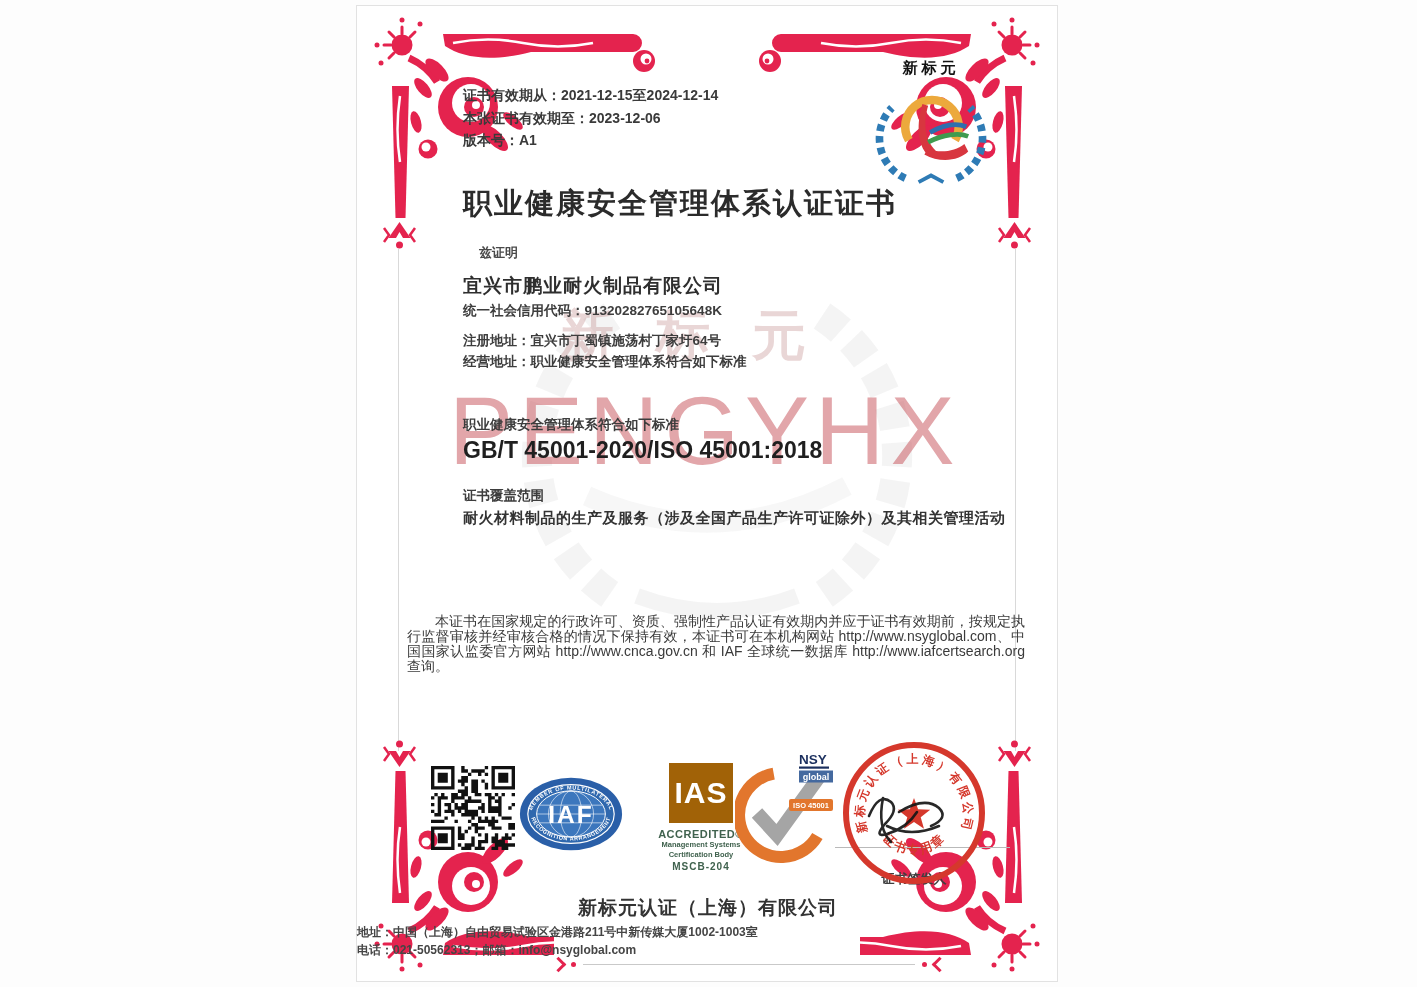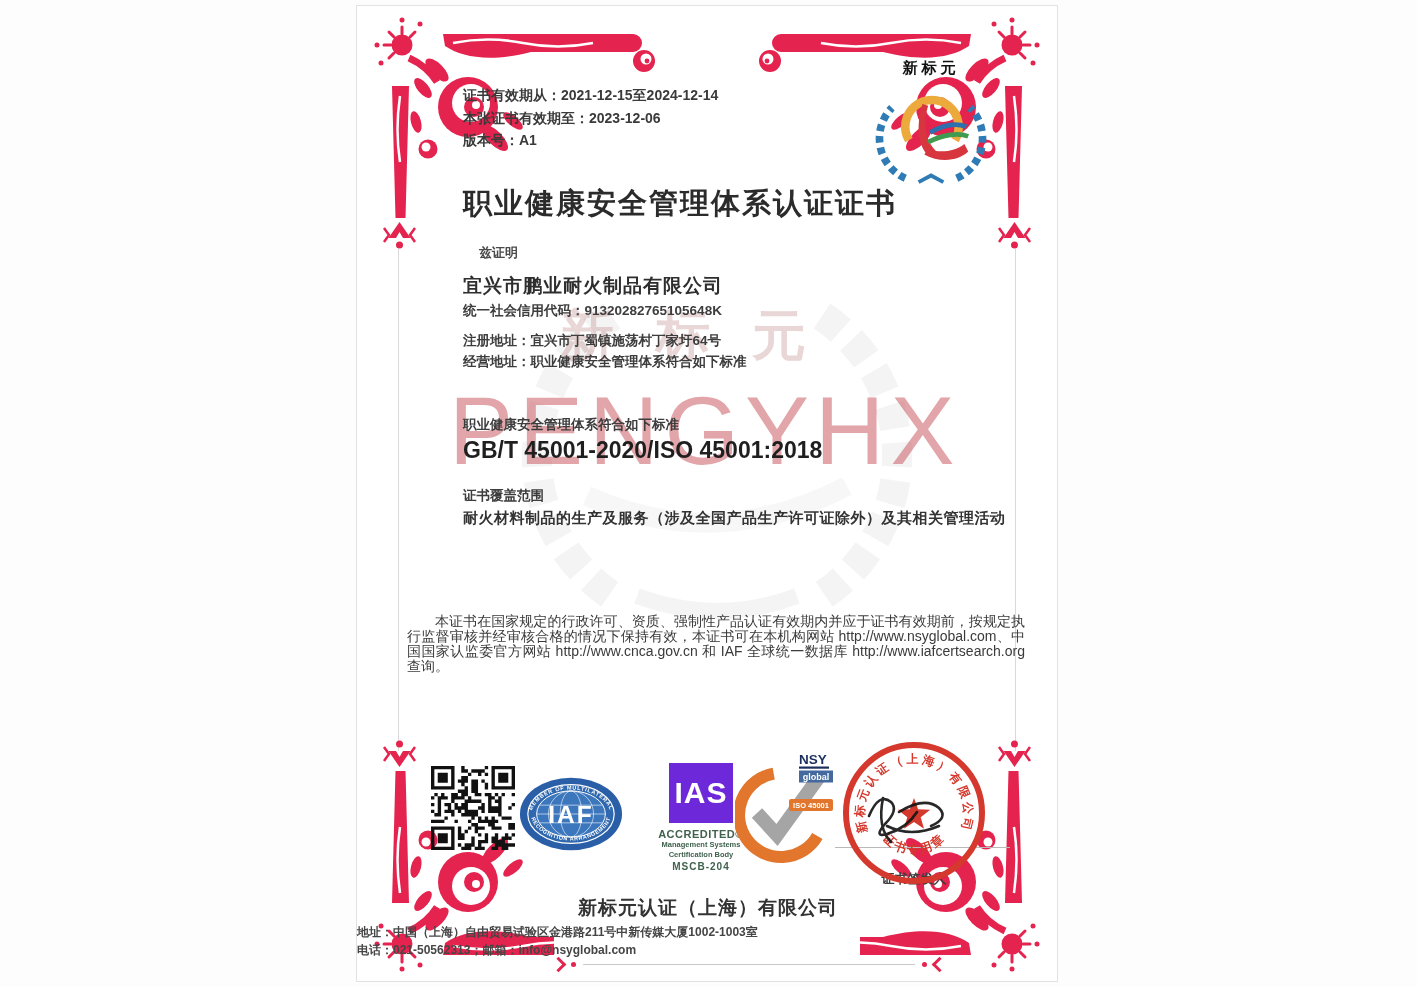--- a/index.html
+++ b/index.html
@@ -35,21 +35,21 @@
   .std-intro{left:106px;top:410px;text-align:right;}
   .std-code{left:106px;top:431px;font-size:23px;font-weight:700;color:#1f1f1f;}
   .scope-label{left:106px;top:481px;}
   .scope-text{left:106px;top:503px;font-size:15px;color:#333;font-weight:600;letter-spacing:0.5px;}
   .legal{left:50px;top:608px;width:618px;font-size:14px;line-height:15px;color:#3a3a3a;
          text-align:justify;text-indent:2em;font-weight:500;}
   
   .qr{left:74px;top:760px;width:84px;height:84px;}
   .iaf{left:160px;top:768px;width:108px;height:80px;}
   .ias{left:288px;top:757px;width:112px;text-align:center;color:#40624e;}
-  .ias-box{width:64px;height:60px;background:#6d28d9;margin:0 auto;display:flex;
+  .ias-box{width:64px;height:60px;background:#a16207;margin:0 auto;display:flex;
            align-items:center;justify-content:center;}
   .ias-box span{color:#fff;font-size:30px;font-weight:700;letter-spacing:1px;}
   .ias-accredited{font-size:11px;font-weight:700;margin-top:5px;letter-spacing:0.5px;}
   .ias-sub{font-size:7.5px;line-height:9.5px;font-weight:600;}
   .ias-code{font-size:10px;font-weight:700;margin-top:2px;letter-spacing:1px;}
   .nsy{left:378px;top:744px;width:112px;height:120px;}
   .stamp{left:482px;top:732px;width:150px;height:150px;z-index:4;}
   .sig-line{left:478px;top:841px;width:175px;height:1px;background:#b9b9b9;z-index:3;}
   .signer{left:482px;top:864px;width:150px;text-align:center;font-size:13px;color:#3f3f3f;font-weight:600;}
   

